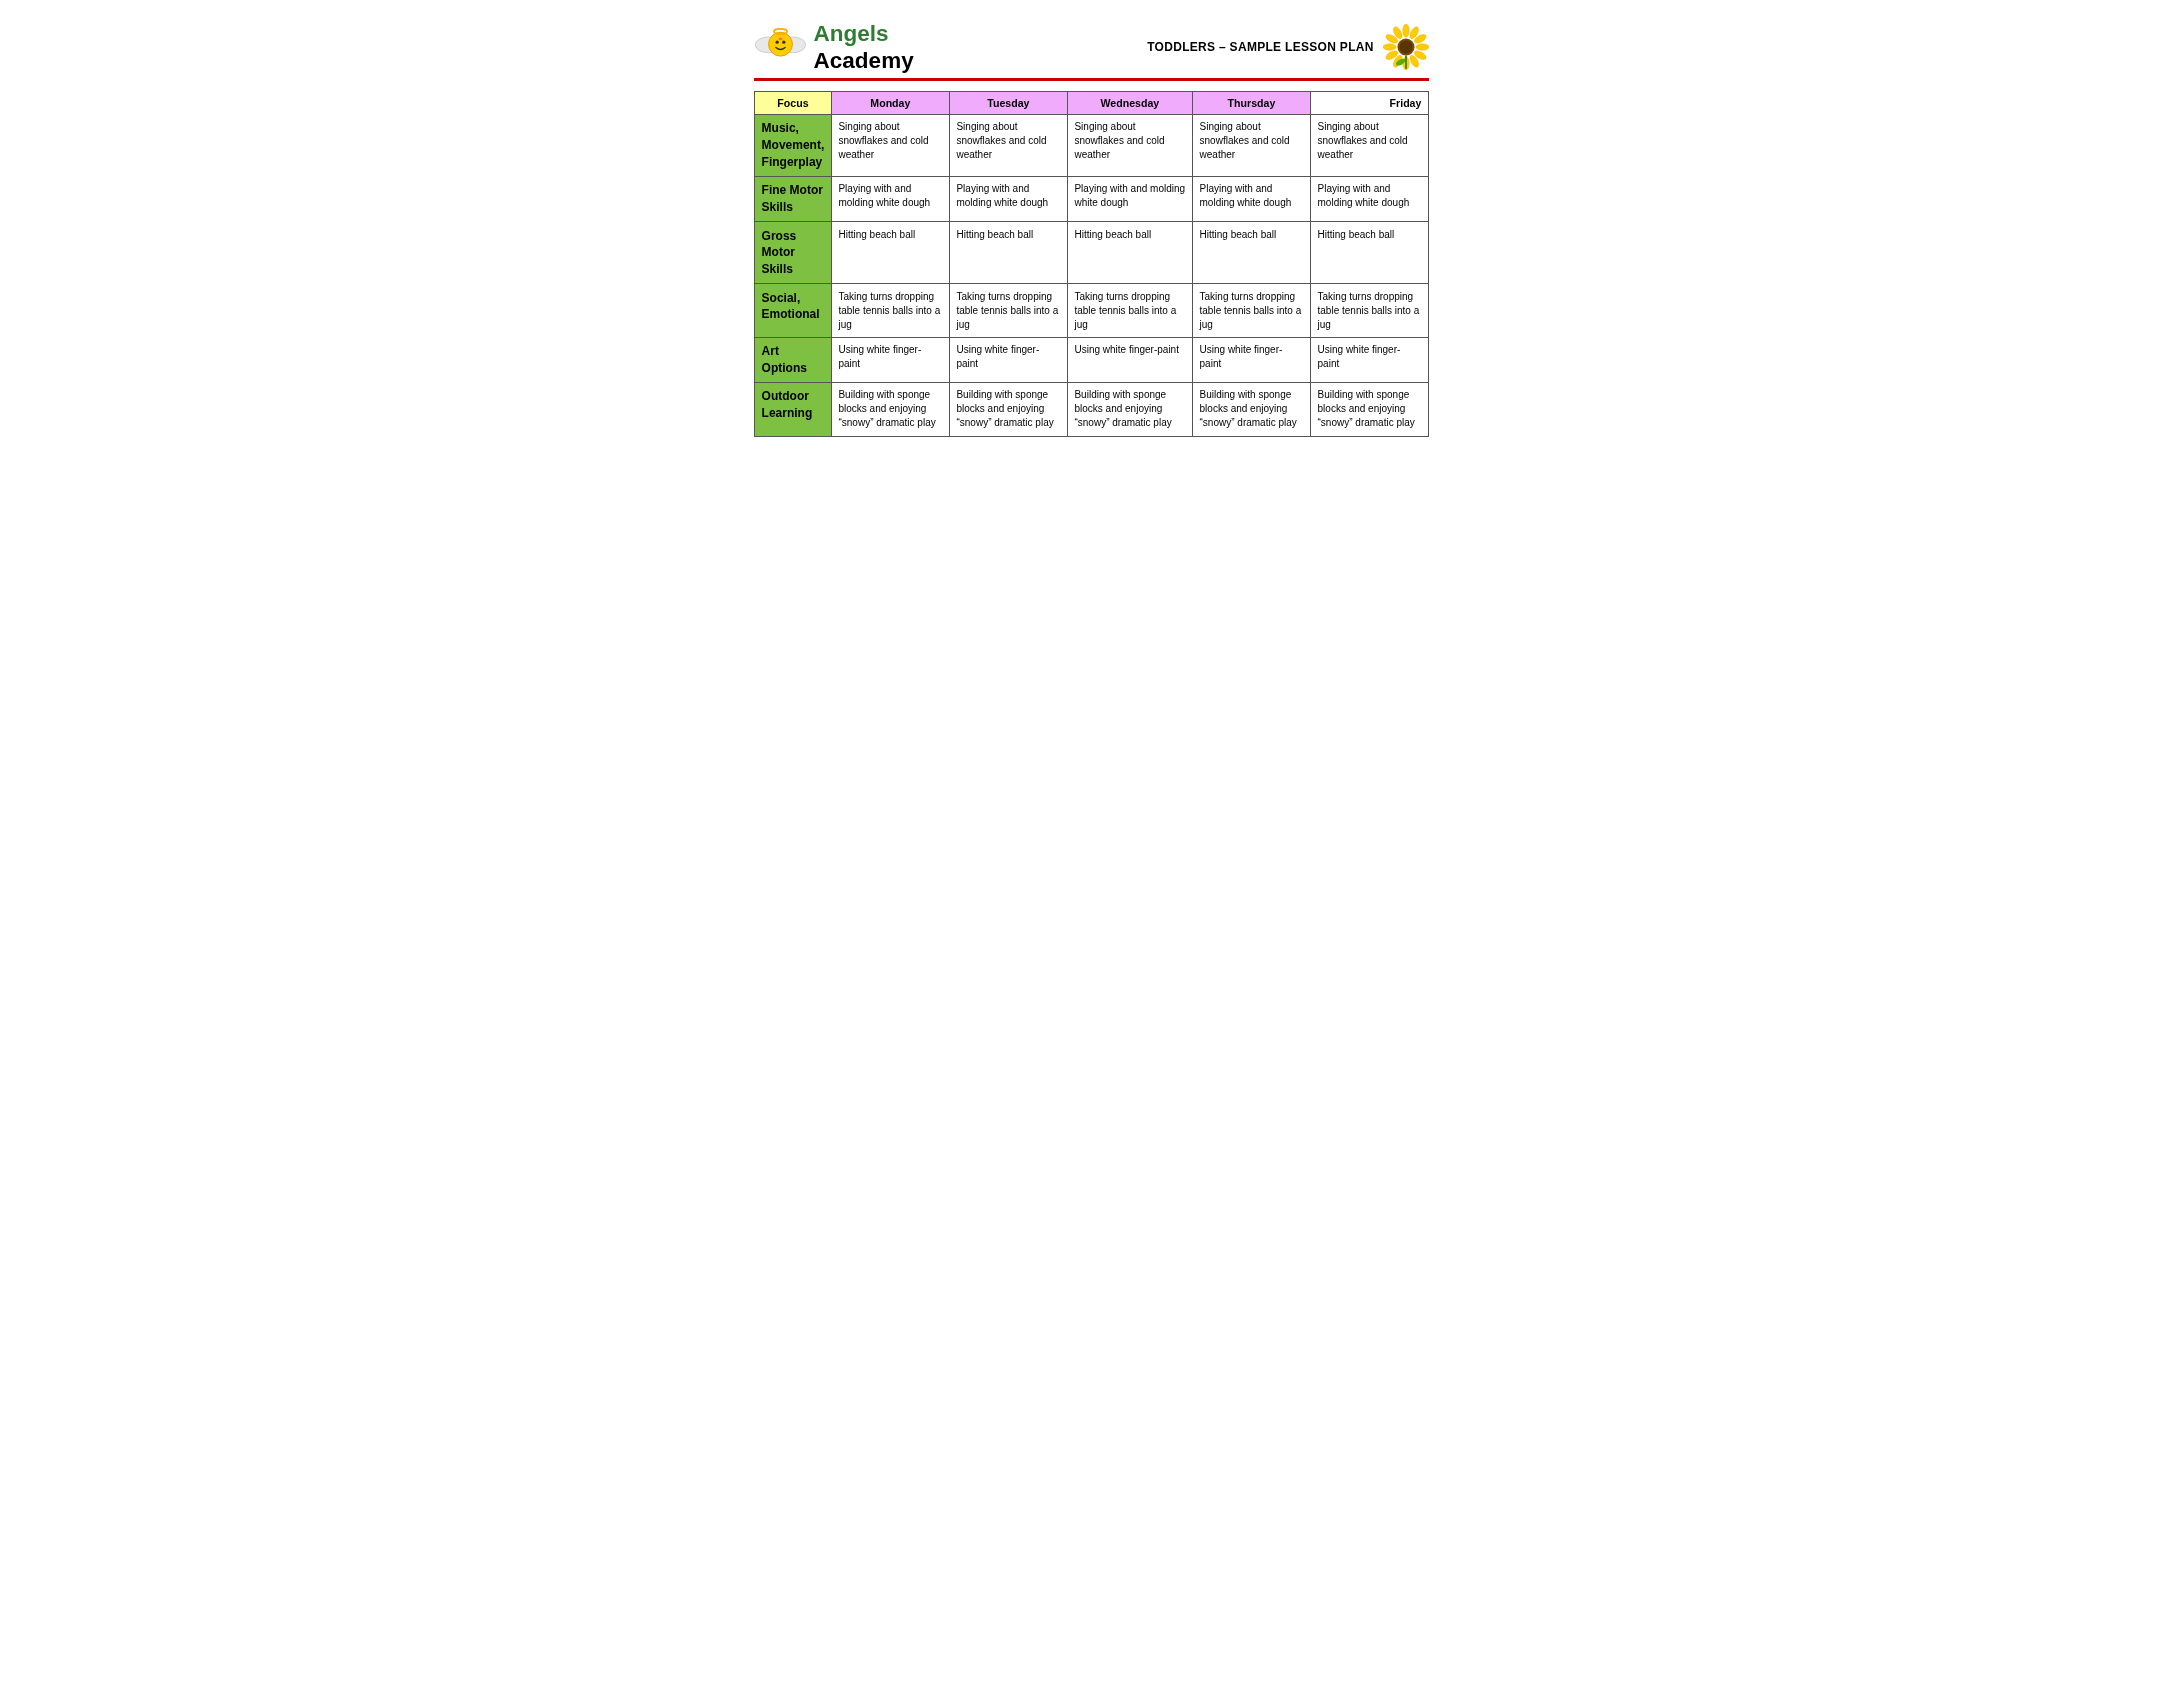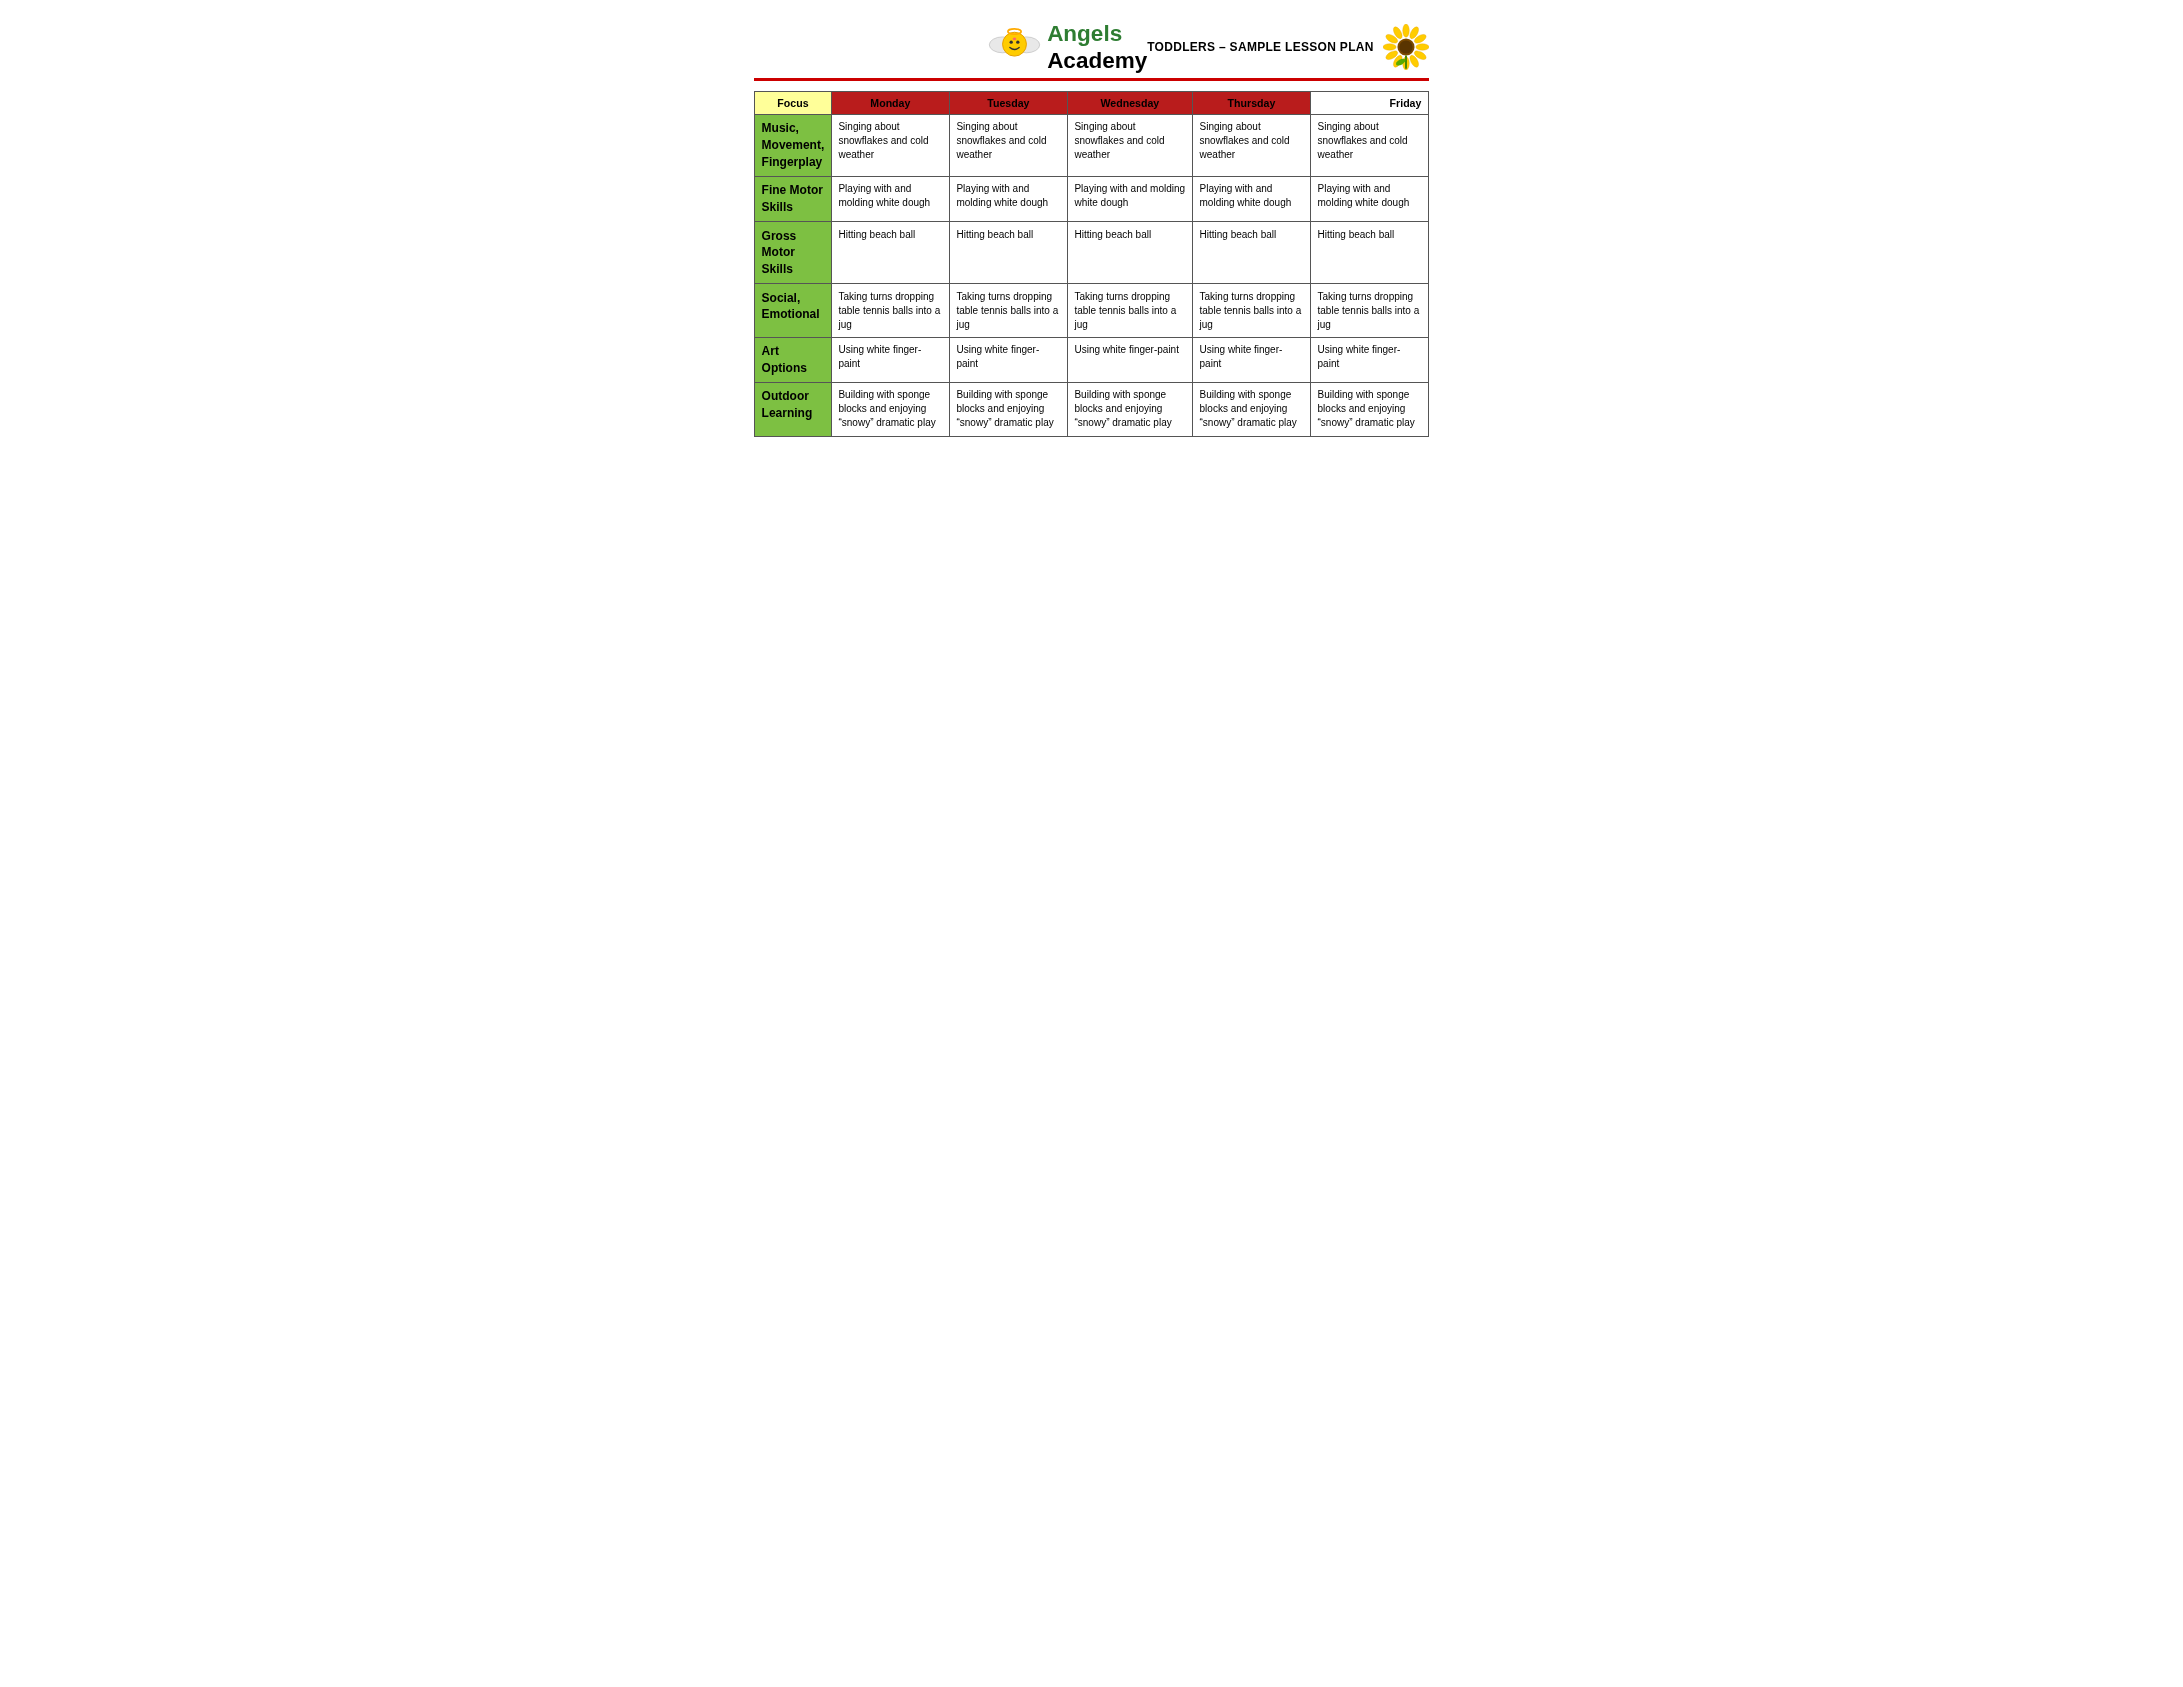--- a/index.html
+++ b/index.html
@@ -9,22 +9,23 @@
       font-family: Arial, sans-serif;
       padding: 20px 26.5px;
       max-width: 728px;
       margin: 0 auto;
     }
 
     
     .header {
       display: flex;
       align-items: center;
-      justify-content: flex-end;
+      justify-content: space-between;
       margin-bottom: 4px;
+      gap: 28px;
     }
 
     .logo-area {
       display: flex;
       align-items: center;
       gap: 6.6px;
     }
 
     .logo-icon {
       width: 53px;
@@ -63,21 +64,21 @@
     }
 
     th, td {
       border: 0.7px solid #555;
       padding: 5.3px 6.6px;
       vertical-align: top;
     }
 
     
     thead th {
-      background: #b91c1c;
+      background: #f0abfc;
       font-weight: bold;
       font-size: 10.6px;
       color: #000;
     }
 
     thead th:first-child {
       background: #ffff99;
     }
 
     

